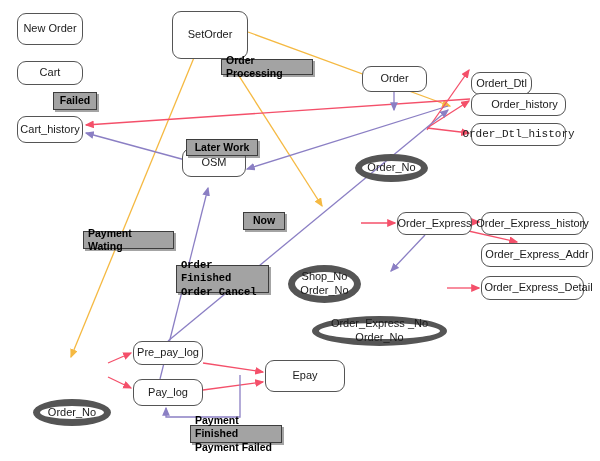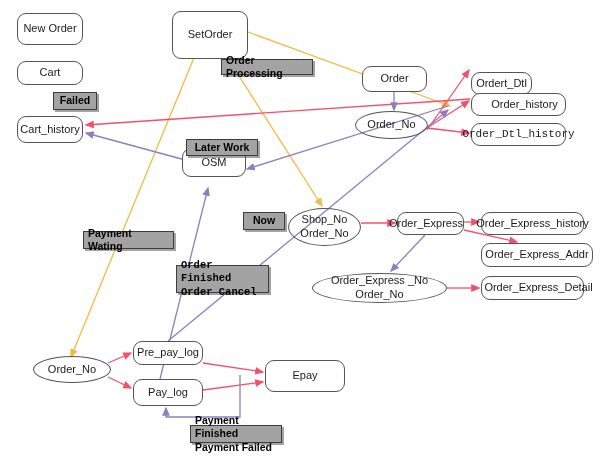--- a/index.html
+++ b/index.html
@@ -39,23 +39,24 @@
     border-radius: 9px;
   }
   .rect {
     border: 1px solid #555555;
   }
   .rounded {
     border: 1px solid #555555;
     border-radius: 9px;
   }
   .ellipse {
-    border: 1px solid #f9a8d4;
+    border: 7px solid #f9a8d4;
     border-radius: 50%;
     background: transparent;
+    margin-top: 43px;
   }
   .label {
     position: absolute;
     box-sizing: border-box;
     display: flex;
     align-items: center;
     justify-content: center;
     border: 1px solid #3d3d3d;
     background: #a3a3a3;
     color: #000000;
@@ -116,23 +117,23 @@
       <div class="node rounded" style="left: 17px; top: 13px; width: 66px; height: 32px; border-color: rgb(85, 85, 85); color: rgb(26, 26, 26);"><span>New Order</span></div>
       <div class="node rect" style="left: 17px; top: 61px; width: 66px; height: 24px; border-color: rgb(85, 85, 85); color: rgb(26, 26, 26);"><span>Cart</span></div>
       <div class="node rect" style="left: 17px; top: 116px; width: 66px; height: 27px; border-color: rgb(85, 85, 85); color: rgb(26, 26, 26);"><span>Cart_history</span></div>
       <div class="node rounded" style="left: 172px; top: 11px; width: 76px; height: 48px; border-color: rgb(85, 85, 85); color: rgb(26, 26, 26);"><span>SetOrder</span></div>
       <div class="node rounded" style="left: 182px; top: 148px; width: 64px; height: 29px; border-color: rgb(85, 85, 85); color: rgb(26, 26, 26);"><span>OSM</span></div>
       <div class="node rect" style="left: 362px; top: 66px; width: 65px; height: 26px; border-color: rgb(85, 85, 85); color: rgb(26, 26, 26);"><span>Order</span></div>
       <div class="node ellipse" style="left: 355px; top: 111px; width: 73px; height: 28px; border-color: rgb(85, 85, 85); color: rgb(26, 26, 26);"><span>Order_No</span></div>
       <div class="node rect" style="left: 471px; top: 72px; width: 61px; height: 23px; border-color: rgb(85, 85, 85); color: rgb(26, 26, 26);"><span>Ordert_Dtl</span></div>
       <div class="node rect" style="left: 471px; top: 93px; width: 95px; height: 23px; border-color: rgb(85, 85, 85); color: rgb(26, 26, 26); padding-left: 12px;"><span>Order_history</span></div>
       <div class="node rect" style="left: 471px; top: 123px; width: 95px; height: 23px; border-color: rgb(85, 85, 85); color: rgb(26, 26, 26); font-family: Liberation Mono, monospace;"><span>Order_Dtl_history</span></div>
-      <div class="node ellipse" style="left: 288px; top: 208px; width: 73px; height: 38px; border-color: rgb(85, 85, 85); color: rgb(26, 26, 26);"><span>Shop_No
+      <div class="node ellipse" style="left: 288px; top: 222px; width: 73px; height: 38px; border-color: rgb(85, 85, 85); color: rgb(26, 26, 26);"><span>Shop_No
 Order_No</span></div>
-      <div class="node rect" style="left: 397px; top: 212px; width: 67px; height: 23px; border-color: rgb(85, 85, 85); color: rgb(26, 26, 26); justify-content: flex-end;"><span>Order_Express</span></div>
+      <div class="node rect" style="left: 397px; top: 212px; width: 75px; height: 23px; border-color: rgb(85, 85, 85); color: rgb(26, 26, 26);"><span>Order_Express</span></div>
       <div class="node rect" style="left: 481px; top: 212px; width: 103px; height: 23px; border-color: rgb(85, 85, 85); color: rgb(26, 26, 26);"><span>Order_Express_history</span></div>
       <div class="node rect" style="left: 481px; top: 243px; width: 112px; height: 24px; border-color: rgb(85, 85, 85); color: rgb(26, 26, 26);"><span>Order_Express_Addr</span></div>
       <div class="node ellipse" style="left: 312px; top: 273px; width: 135px; height: 30px; border-color: rgb(85, 85, 85); color: rgb(26, 26, 26);"><span>Order_Express _No
 Order_No</span></div>
       <div class="node rect" style="left: 481px; top: 276px; width: 103px; height: 24px; border-color: rgb(85, 85, 85); color: rgb(26, 26, 26); padding-left: 12px;"><span>Order_Express_Detail</span></div>
       <div class="node ellipse" style="left: 33px; top: 356px; width: 78px; height: 27px; border-color: rgb(85, 85, 85); color: rgb(26, 26, 26);"><span>Order_No</span></div>
       <div class="node rect" style="left: 133px; top: 341px; width: 70px; height: 24px; border-color: rgb(85, 85, 85); color: rgb(26, 26, 26);"><span>Pre_pay_log</span></div>
       <div class="node rect" style="left: 133px; top: 379px; width: 70px; height: 27px; border-color: rgb(85, 85, 85); color: rgb(26, 26, 26);"><span>Pay_log</span></div>
       <div class="node rounded" style="left: 265px; top: 360px; width: 80px; height: 32px; border-color: rgb(85, 85, 85); color: rgb(26, 26, 26);"><span>Epay</span></div>
     </div>

